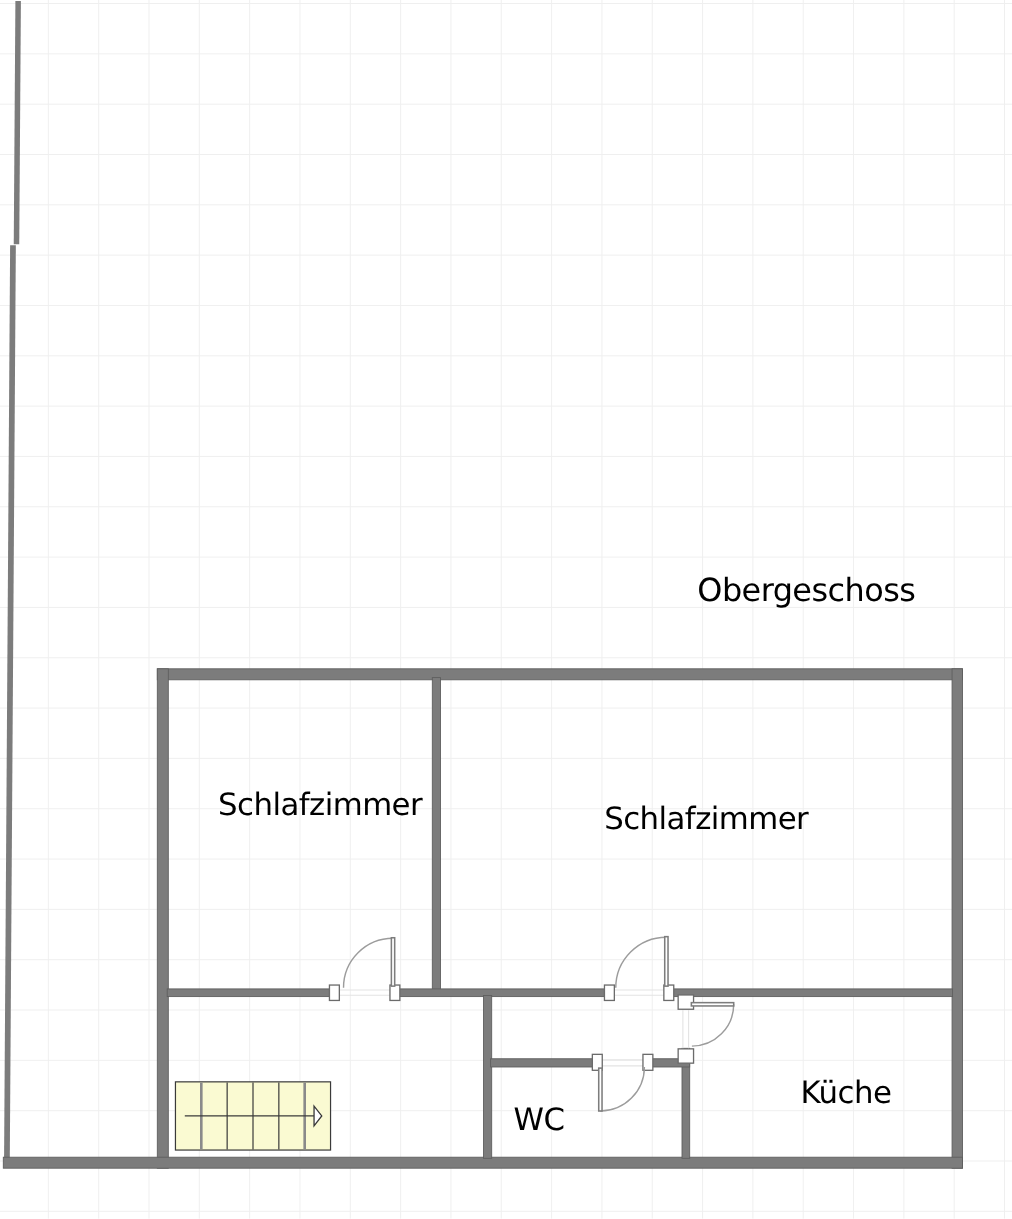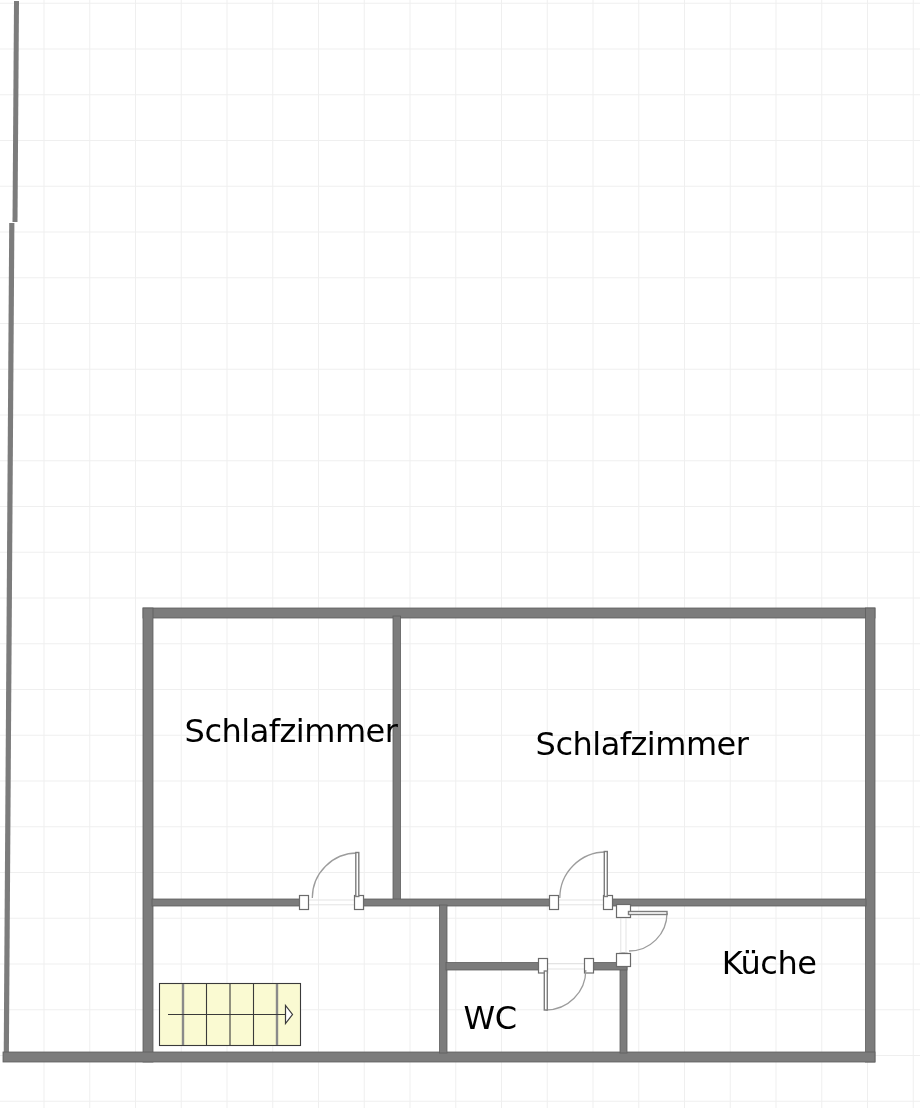--- a/index.html
+++ b/index.html
@@ -23,29 +23,29 @@
   .arc{fill:none;stroke:#9c9c9c;stroke-width:1.3;}
   .thresh{fill:none;stroke:#e3e3e3;stroke-width:1;}
   .stair-rect{fill:#fafad2;stroke:#3a3a3a;stroke-width:1.1;}
   .stline{fill:none;stroke:#3a3a3a;stroke-width:1.1;}
   .stthick{fill:none;stroke:#8a8a8a;stroke-width:2.4;}
   .arrowhead{fill:#ffffff;stroke:#3a3a3a;stroke-width:1.2;}
   .lbl{
     position:absolute;
     transform:translate(-50%,-50%);
     color:#000000;
-    font-size:32px;
+    font-size:28px;
     white-space:nowrap;
     letter-spacing:-0.5px;
   }
   .lbl-title{left:733px;top:536px;font-size:29px;}
   .lbl-s1{left:291px;top:731px;}
   .lbl-s2{left:642px;top:744px;}
   .lbl-wc{left:490px;top:1018px;}
-  .lbl-ku{left:769px;top:963px;}
+  .lbl-ku{left:769px;top:993px;}
 </style>
 </head>
 <body>
 
 <div class="canvas">
 
   <svg class="plan" width="920" height="1108" viewBox="0 0 920 1108">
 
     <g>
       <line class="adj" x1="16.5" y1="1" x2="15" y2="222" stroke-width="5"></line>
@@ -107,17 +107,18 @@
       <rect class="stair-rect" x="159.5" y="983.5" width="141" height="62"></rect>
       <path class="stthick" d="M183,984 V1045 M277,984 V1045"></path>
       <path class="stline" d="M206.5,984 V1045 M230,984 V1045 M253.5,984 V1045"></path>
       <g>
         <path class="stline" d="M168,1014.5 H285.5"></path>
         <polygon class="arrowhead" points="285.5,1005.5 285.5,1023.5 292.5,1014.5"></polygon>
       </g>
     </g>
   </svg>
 
+  <div class="lbl lbl-title">Obergeschoss</div>
   <div class="lbl lbl-s1">Schlafzimmer</div>
   <div class="lbl lbl-s2">Schlafzimmer</div>
   <div class="lbl lbl-wc">WC</div>
   <div class="lbl lbl-ku">Küche</div>
 </div>
 
 </body></html>

